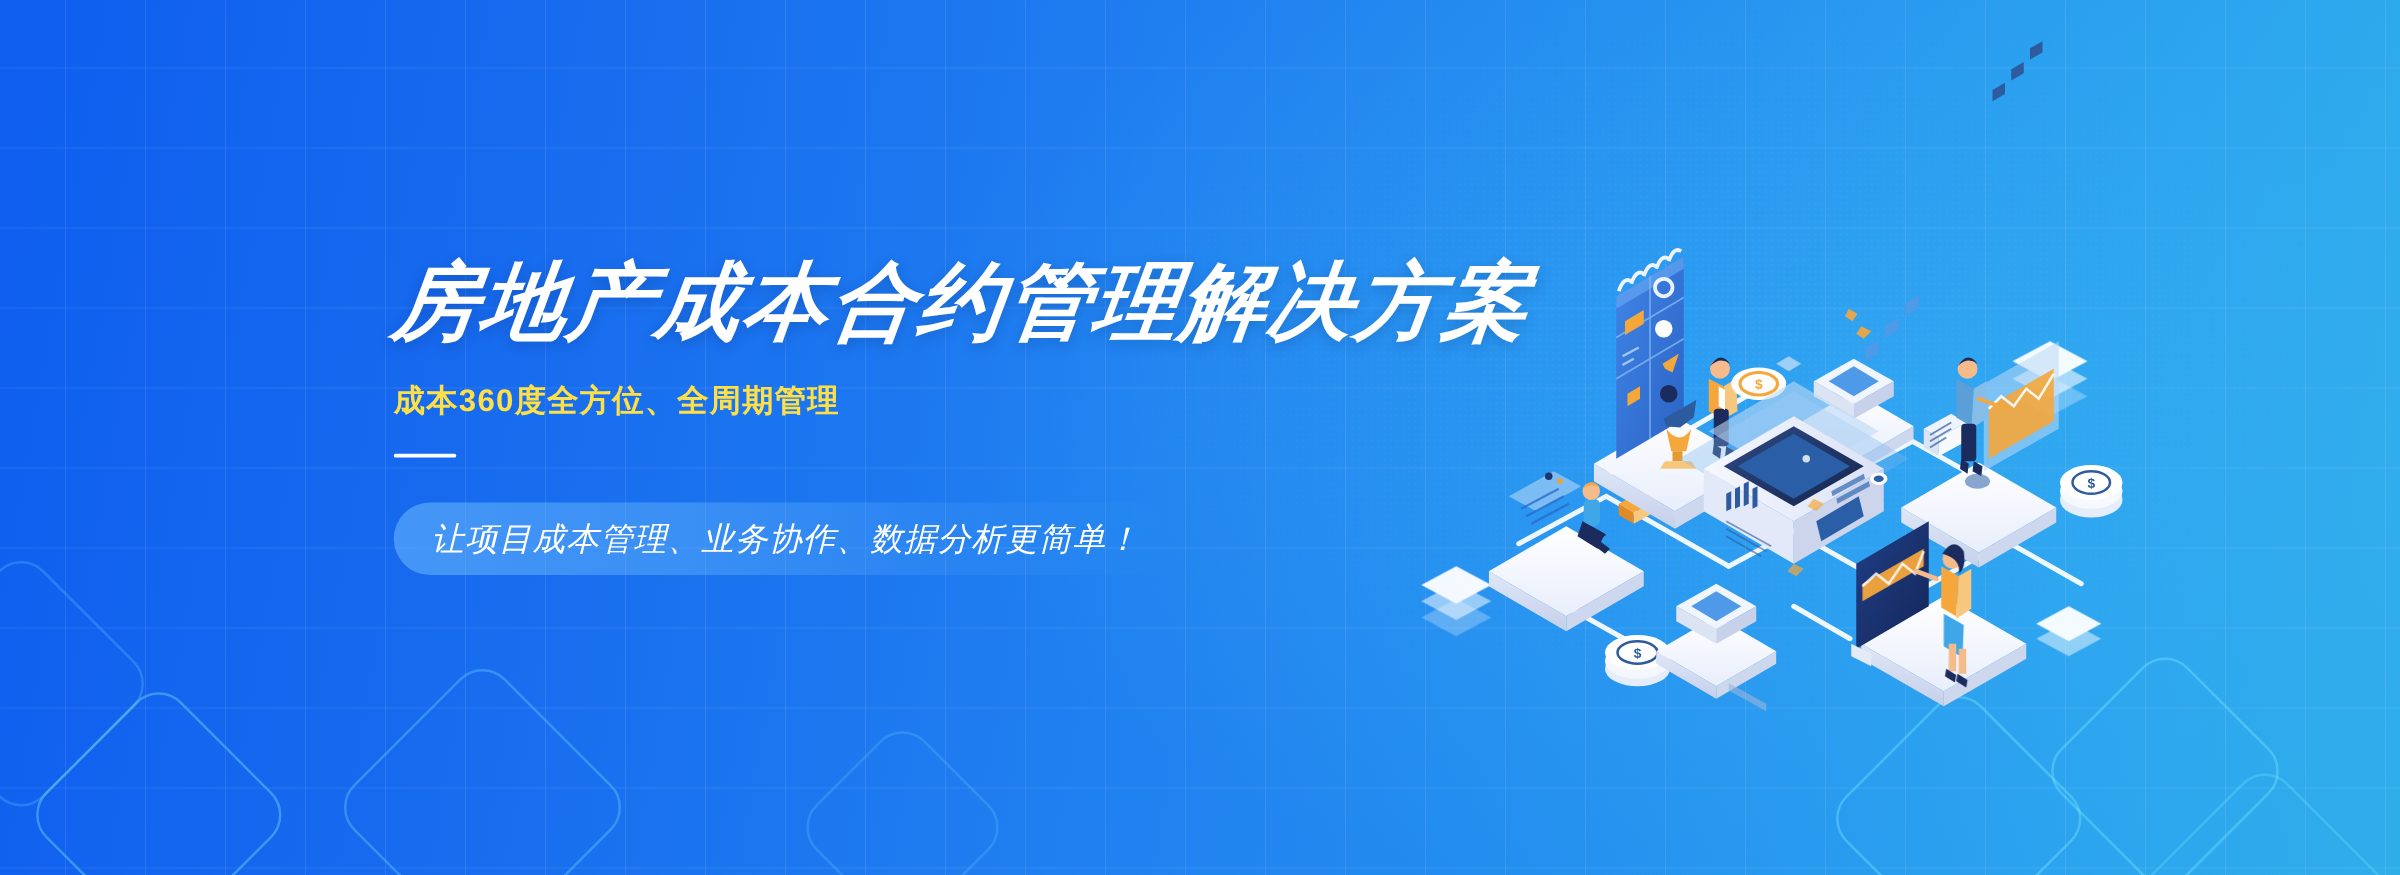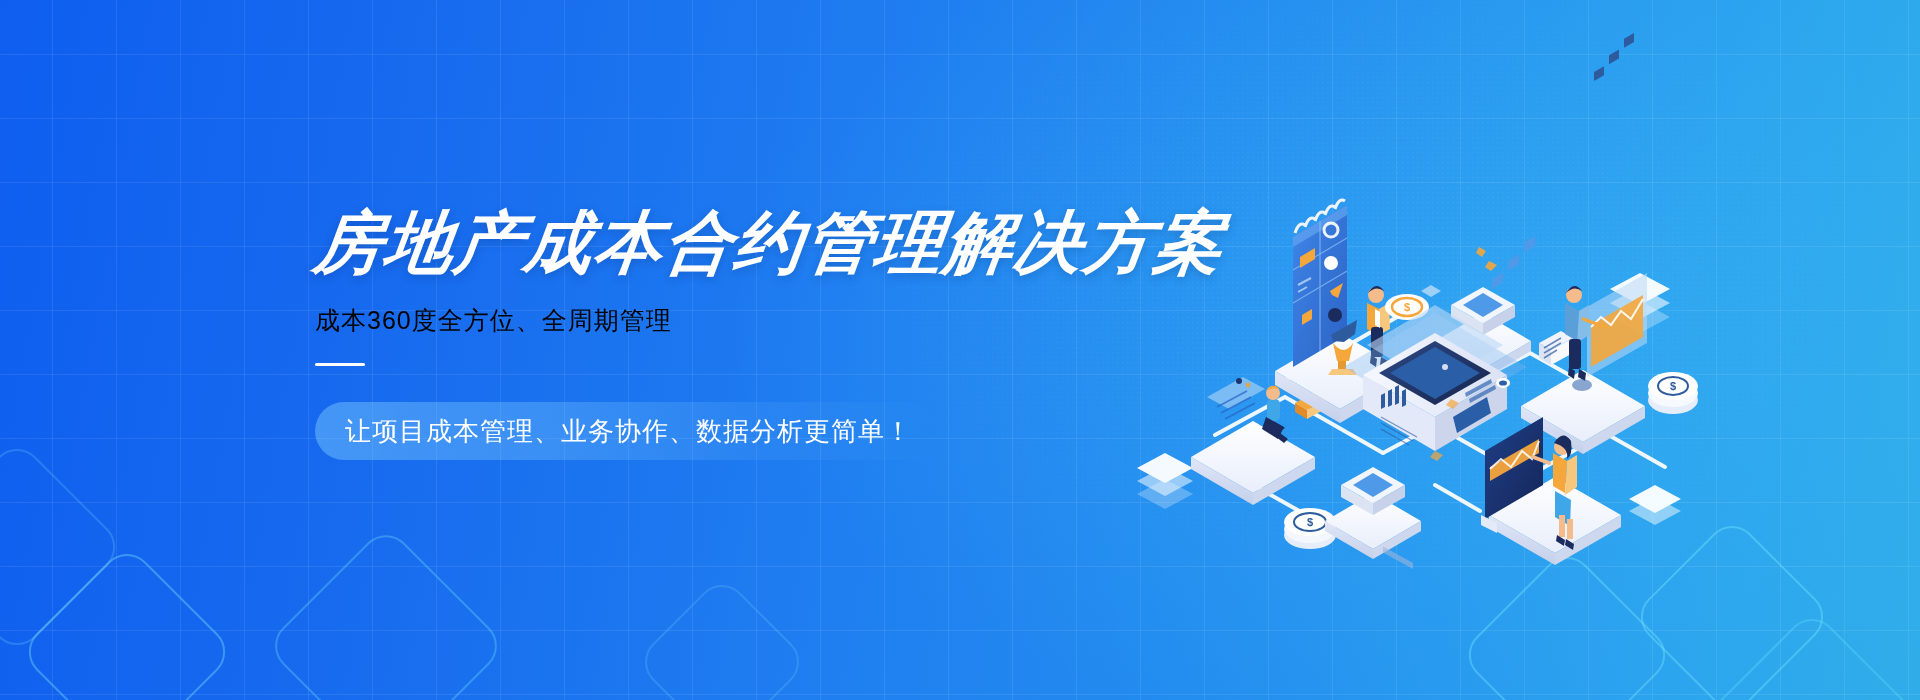--- a/index.html
+++ b/index.html
@@ -51,30 +51,30 @@
   .content{position:absolute;left:315px;top:208px;width:900px;}
   .title{
     font-size:68px;line-height:1;font-weight:700;font-style:italic;
     color:#ffffff;letter-spacing:2px;
     transform:skewX(-7deg);
     text-shadow:0 3px 10px rgba(0,30,90,.22);
     white-space:nowrap;
     font-stretch:condensed;
   }
   .subtitle{
-    margin-top:28px;font-size:25px;color:#000000;letter-spacing:1px;font-weight:400;
+    margin-top:28px;font-size:25px;color:#fde047;letter-spacing:1px;font-weight:700;
   }
   .divider{
     margin-top:26px;width:50px;height:3px;background:#ffffff;border-radius:2px;
   }
   .pill{
     margin-top:36px;display:inline-flex;align-items:center;
     height:58px;padding:0 26px 0 30px;border-radius:29px;
     background:linear-gradient(90deg, rgba(120,200,255,.48) 0%, rgba(120,200,255,.34) 38%, rgba(120,200,255,.12) 72%, rgba(120,200,255,0) 100%);
-    font-size:26px;color:#ffffff;letter-spacing:1px;white-space:nowrap;
+    font-size:26px;color:#ffffff;letter-spacing:1px;white-space:nowrap;font-style:italic;
   }
 
   
   .illus{position:absolute;left:1135px;top:185px;width:570px;height:370px;}
   .illus svg{display:block;width:100%;height:100%;overflow:visible;}
 </style>
 </head>
 <body>
 
 <div class="banner">

